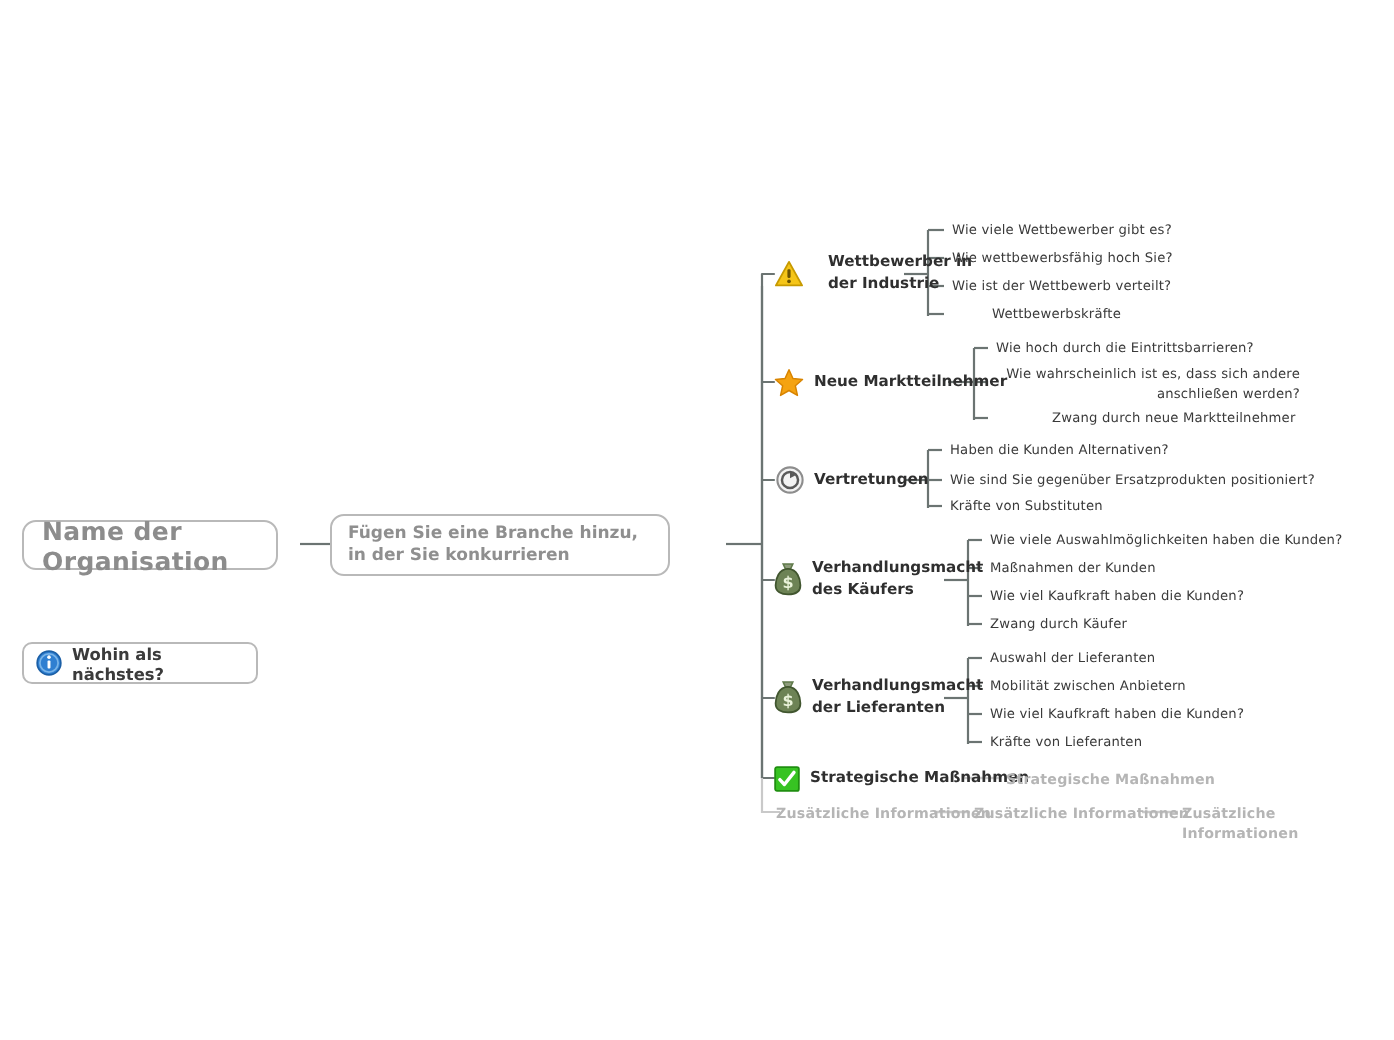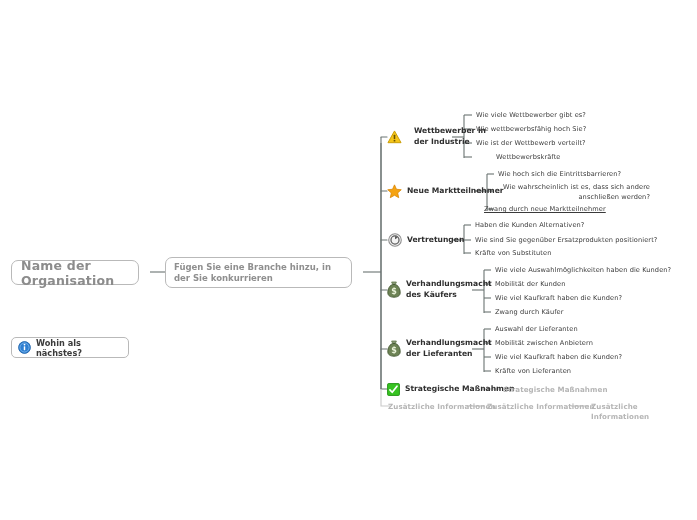--- a/index.html
+++ b/index.html
@@ -39,40 +39,39 @@
   #org-node {
     left: 11px; top: 260px;
     width: 128px; height: 25px;
     padding: 0 9px;
     font-size: 12.5px;
     font-weight: bold;
     letter-spacing: .2px;
   }
   #industry-node {
     left: 165px; top: 257px;
-    width: 187px; height: 31px;
+    width: 170px; height: 31px;
     padding: 4px 8px;
     font-size: 8.5px;
     font-weight: bold;
     line-height: 1.35;
     align-items: flex-start;
     color: #8f8f8f;
   }
   #industry-node .txt { display: block; }
 
   #next-node {
     left: 11px; top: 321px;
     width: 118px; height: 21px;
     padding: 0 6px;
     border-radius: 5px;
     gap: 5px;
     font-size: 8.2px;
     font-weight: bold;
     color: #3b3b3b;
-    margin-top: 16px;
   }
 
   
   .branch {
     position: absolute;
     display: flex;
     align-items: center;
     gap: 5px;
   }
   .branch-label {
@@ -225,23 +224,23 @@
 
   <div class="branch" style="left:387px; top:184px;">
     <span class="icon">
       <svg width="15" height="15" viewBox="0 0 16 16">
         <path d="M8 .9 L10.1 5.6 L15.2 6.1 L11.4 9.5 L12.5 14.6 L8 12 L3.5 14.6 L4.6 9.5
                  L.8 6.1 L5.9 5.6 Z" fill="#f5a311" stroke="#d88400" stroke-width=".8" stroke-linejoin="round"></path>
       </svg>
     </span>
     <span class="branch-label">Neue Marktteilnehmer</span>
   </div>
-  <div class="leaf" style="left:498px; top:170px;">Wie hoch sich die Eintrittsbarrieren?</div>
+  <div class="leaf" style="left:498px; top:170px;">Wie hoch durch die Eintrittsbarrieren?</div>
   <div class="leaf wrapped" style="left:498px; top:183px;text-align:right;">Wie wahrscheinlich ist es, dass sich andere anschließen werden?</div>
-  <div class="leaf" style="left:484px; top:205px;text-decoration:underline;">Zwang durch neue Marktteilnehmer</div>
+  <div class="leaf" style="left:526px; top:205px;">Zwang durch neue Marktteilnehmer</div>
 
   <div class="branch" style="left:388px; top:233px;">
     <span class="icon">
       <svg width="14" height="14" viewBox="0 0 16 16">
         <circle cx="8" cy="8" r="7.2" fill="#f3f3f3" stroke="#8d8d8d" stroke-width="1.2"></circle>
         <circle cx="8" cy="8" r="4.6" fill="none" stroke="#5a5a5a" stroke-width="1.4"></circle>
         <path d="M8 3.4 L11.4 5.2 L8 7 Z" fill="#5a5a5a"></path>
       </svg>
     </span>
     <span class="branch-label">Vertretungen</span>
@@ -256,21 +255,21 @@
         <path d="M4.6 1 L9.4 1 L8.3 3.4 L5.7 3.4 Z" fill="#8e9c7c" stroke="#5f7a4a" stroke-width=".8"></path>
         <path d="M7 3.4 C11.6 3.4 13.2 8.6 13.2 11.6 C13.2 14.9 10.4 16.2 7 16.2
                  C3.6 16.2 .8 14.9 .8 11.6 C.8 8.6 2.4 3.4 7 3.4 Z" fill="#6d8355" stroke="#41562f" stroke-width=".9"></path>
         <text x="7" y="13.2" text-anchor="middle" font-size="8" font-family="DejaVu Sans, sans-serif" font-weight="bold" fill="#e9f2d9">$</text>
       </svg>
     </span>
     <span class="branch-label">Verhandlungsmacht
 des Käufers</span>
   </div>
   <div class="leaf" style="left:495px; top:266px;">Wie viele Auswahlmöglichkeiten haben die Kunden?</div>
-  <div class="leaf" style="left:495px; top:280px;">Mobilität der Kunden</div>
+  <div class="leaf" style="left:495px; top:280px;">Maßnahmen der Kunden</div>
   <div class="leaf" style="left:495px; top:294px;">Wie viel Kaufkraft haben die Kunden?</div>
   <div class="leaf" style="left:495px; top:308px;">Zwang durch Käufer</div>
 
   <div class="branch" style="left:387px; top:338px;">
     <span class="icon">
       <svg width="14" height="17" viewBox="0 0 14 17">
         <path d="M4.6 1 L9.4 1 L8.3 3.4 L5.7 3.4 Z" fill="#8e9c7c" stroke="#5f7a4a" stroke-width=".8"></path>
         <path d="M7 3.4 C11.6 3.4 13.2 8.6 13.2 11.6 C13.2 14.9 10.4 16.2 7 16.2
                  C3.6 16.2 .8 14.9 .8 11.6 C.8 8.6 2.4 3.4 7 3.4 Z" fill="#6d8355" stroke="#41562f" stroke-width=".9"></path>
         <text x="7" y="13.2" text-anchor="middle" font-size="8" font-family="DejaVu Sans, sans-serif" font-weight="bold" fill="#e9f2d9">$</text>

